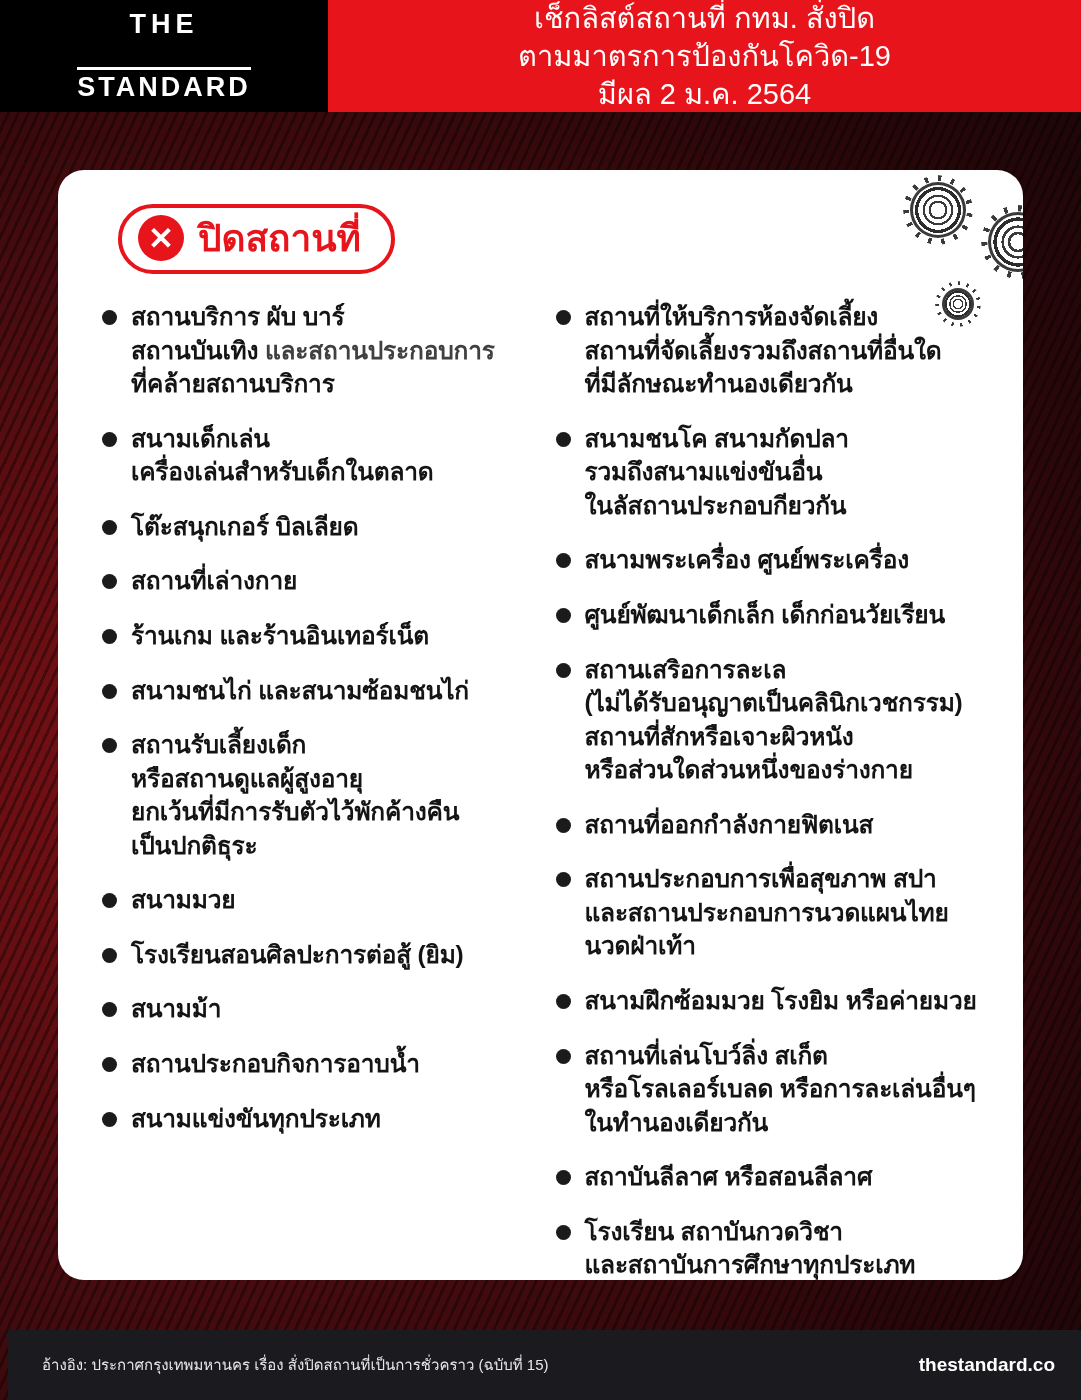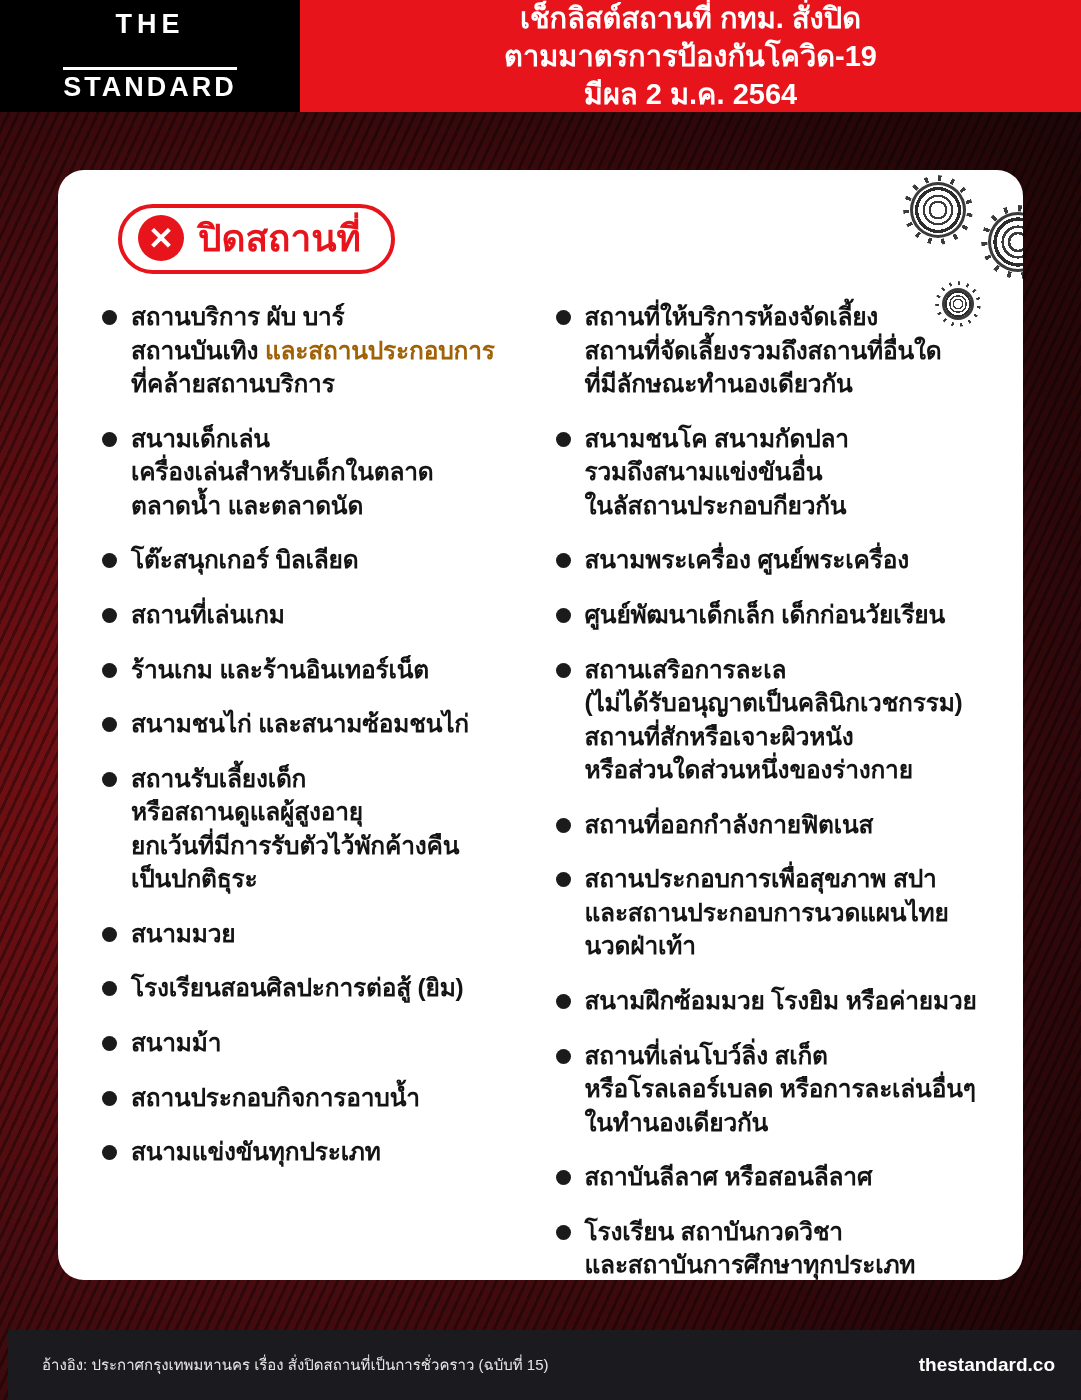--- a/index.html
+++ b/index.html
@@ -16,21 +16,21 @@
       repeating-linear-gradient(115deg, rgba(0,0,0,0.35) 0px, rgba(0,0,0,0.35) 3px, rgba(0,0,0,0) 3px, rgba(0,0,0,0) 9px),
       radial-gradient(ellipse at 18% 55%, #7d1114 0%, #4a0c10 45%, #2a0709 75%, #1b0608 100%);
   }
   
   .header {
     display:flex;
     height:112px;
     width:100%;
   }
   .logo-block {
-    width:300px;
+    width:328px;
     background:#000;
     display:flex;
     align-items:center;
     justify-content:center;
     flex-direction:column;
     color:#fff;
     gap:24px;
   }
   .logo-top {
     font-size:27px;
@@ -53,21 +53,21 @@
     color:#fff;
     display:flex;
     flex-direction:column;
     align-items:center;
     justify-content:center;
     text-align:center;
     padding:6px 10px;
   }
   .title-block div {
     font-size:29px;
-    font-weight:bold;
+    font-weight:normal;
     line-height:1.32;
   }
   
   .card {
     position:absolute;
     left:58px; top:170px;
     width:965px; height:1110px;
     background:#fff;
     border-radius:26px;
     padding:34px 38px 20px 38px;
@@ -119,21 +119,21 @@
     flex:0 0 auto;
   }
   .lines { flex:1; }
   .line {
     font-size:24.5px;
     line-height:1.37;
     color:#141414;
     font-weight:bold;
     letter-spacing:-0.2px;
   }
-  .line .hl { color:#a16207; }
+  .line .hl { color:#404040; }
   
   .virus {
     position:absolute;
     border-radius:50%;
     background:
       radial-gradient(circle at 50% 50%, #ffffff 0 18%, #3a3a3a 18% 24%, #ffffff 24% 33%, #3a3a3a 33% 39%, #ffffff 39% 50%, #2c2c2c 50% 58%, #ffffff 58% 100%);
     box-shadow:0 0 0 3px #3a3a3a inset;
   }
   .virus::after {
     content:"";
@@ -198,33 +198,32 @@
               <div class="line">สถานบริการ ผับ บาร์</div>
               <div class="line"><span>สถานบันเทิง </span><span class="hl">และสถานประกอบการ</span></div>
               <div class="line hl">ที่คล้ายสถานบริการ</div>
             </div>
           </div>
           <div class="item">
             <span class="dot"></span>
             <div class="lines">
               <div class="line">สนามเด็กเล่น</div>
               <div class="line">เครื่องเล่นสำหรับเด็กในตลาด</div>
-              <div class="line">ตลาดน้ำ และตลาดนัด</div>
             </div>
           </div>
           <div class="item">
             <span class="dot"></span>
             <div class="lines">
               <div class="line">โต๊ะสนุกเกอร์ บิลเลียด</div>
             </div>
           </div>
           <div class="item">
             <span class="dot"></span>
             <div class="lines">
-              <div class="line">สถานที่เล่นเกม</div>
+              <div class="line">สถานที่เล่างกาย</div>
             </div>
           </div>
           <div class="item">
             <span class="dot"></span>
             <div class="lines">
               <div class="line">ร้านเกม และร้านอินเทอร์เน็ต</div>
             </div>
           </div>
           <div class="item">
             <span class="dot"></span>

